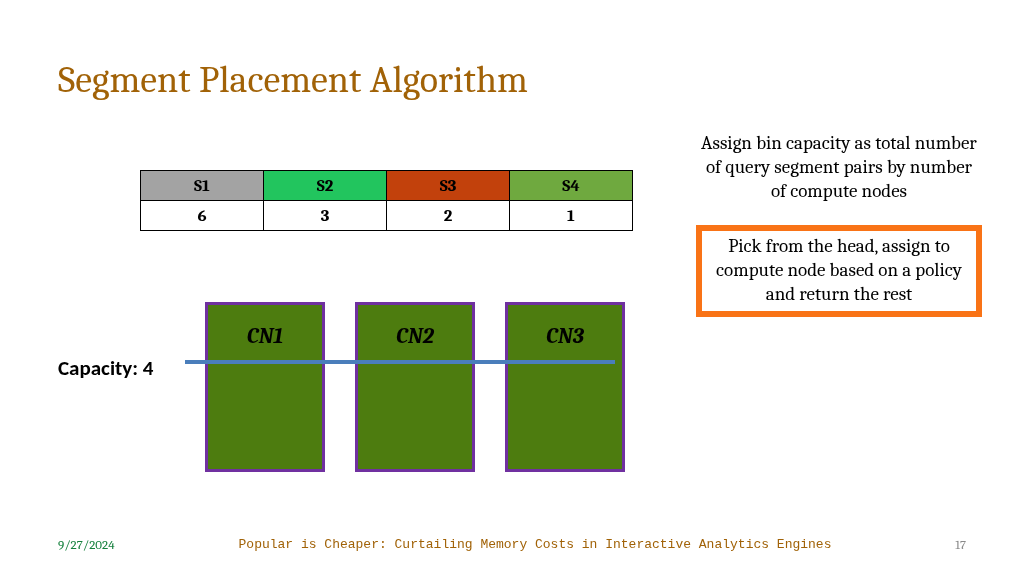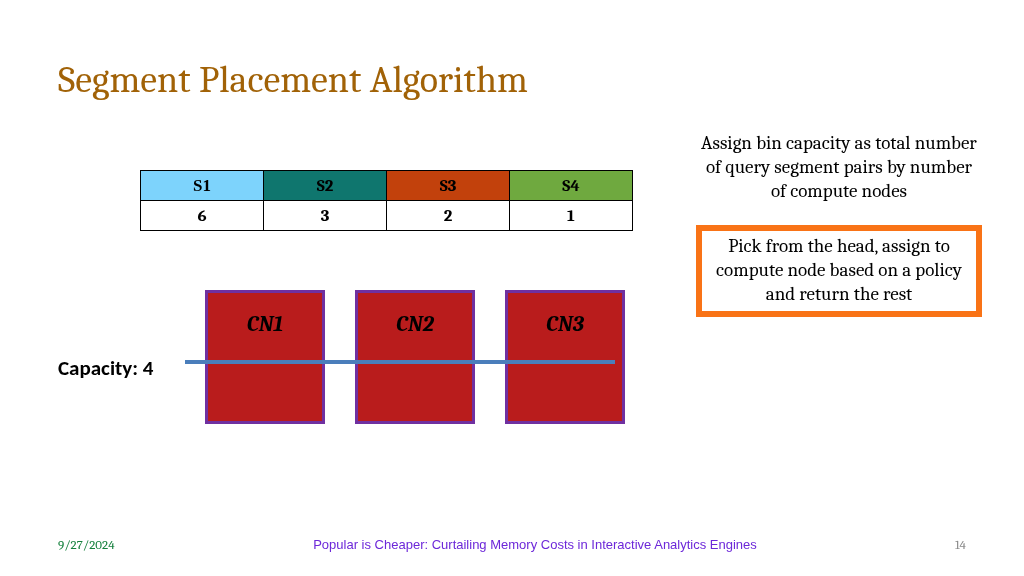--- a/index.html
+++ b/index.html
@@ -28,47 +28,47 @@
   .seg-table td {
     width: 123px;
     height: 30px;
     border: 1px solid #000;
     text-align: center;
     vertical-align: middle;
     font-weight: bold;
     font-size: 17px;
   }
   .seg-table .hdr { font-weight: bold; }
-  .s1 { background: #7dd3fc; font-family: Liberation Serif, serif; }
-  .s2 { background: #0f766e; }
+  .s1 { background: #a3a3a3; }
+  .s2 { background: #22c55e; }
   .s3 { background: #c2410c; }
   .s4 { background: #6fa93f; }
   .seg-table .val { background: #fff; font-weight: bold; }
   .capacity-label {
     position: absolute;
     top: 355px;
     left: 58px;
     font-family: 'Calibri', Arial, sans-serif;
     font-weight: bold;
     font-size: 21px;
   }
   .cn-area {
     position: absolute;
     top: 290px;
     left: 205px;
     width: 430px;
     height: 172px;
   }
   .cn-box {
     position: absolute;
-    top: 0;
+    top: 12px;
     width: 120px;
-    height: 134px;
+    height: 170px;
     border: 3px solid #7030a0;
-    background: #b91c1c;
+    background: #4d7c0f;
   }
   .cn1 { left: 0; }
   .cn2 { left: 150px; }
   .cn3 { left: 300px; }
   .cn-label {
     text-align: center;
     font-style: italic;
     font-weight: bold;
     font-size: 22px;
     font-family: Cambria, Georgia, serif;
@@ -105,22 +105,22 @@
     color: #15803d;
     font-family: Cambria, Georgia, serif;
     font-size: 13px;
   }
   .footer-title {
     position: absolute;
     bottom: 24px;
     left: 0;
     right: 0;
     text-align: center;
-    color: #6d28d9;
-    font-family: Liberation Sans, sans-serif;
+    color: #a16207;
+    font-family: Liberation Mono, monospace;
     font-size: 13px;
     padding-left: 46px;
   }
   .footer-page {
     position: absolute;
     bottom: 24px;
     right: 58px;
     color: #8a8a8a;
     font-family: Cambria, Georgia, serif;
     font-size: 13px;
@@ -163,13 +163,13 @@
   </div>
 </div>
 
 <div class="right-col">
   <div class="para">Assign bin capacity as total number of query segment pairs by number of compute nodes</div>
   <div class="para boxed">Pick from the head, assign to compute node based on a policy and return the rest</div>
 </div>
 
 <div class="footer-date">9/27/2024</div>
 <div class="footer-title">Popular is Cheaper: Curtailing Memory Costs in Interactive Analytics Engines</div>
-<div class="footer-page">14</div>
+<div class="footer-page">17</div>
 
 </body></html>

